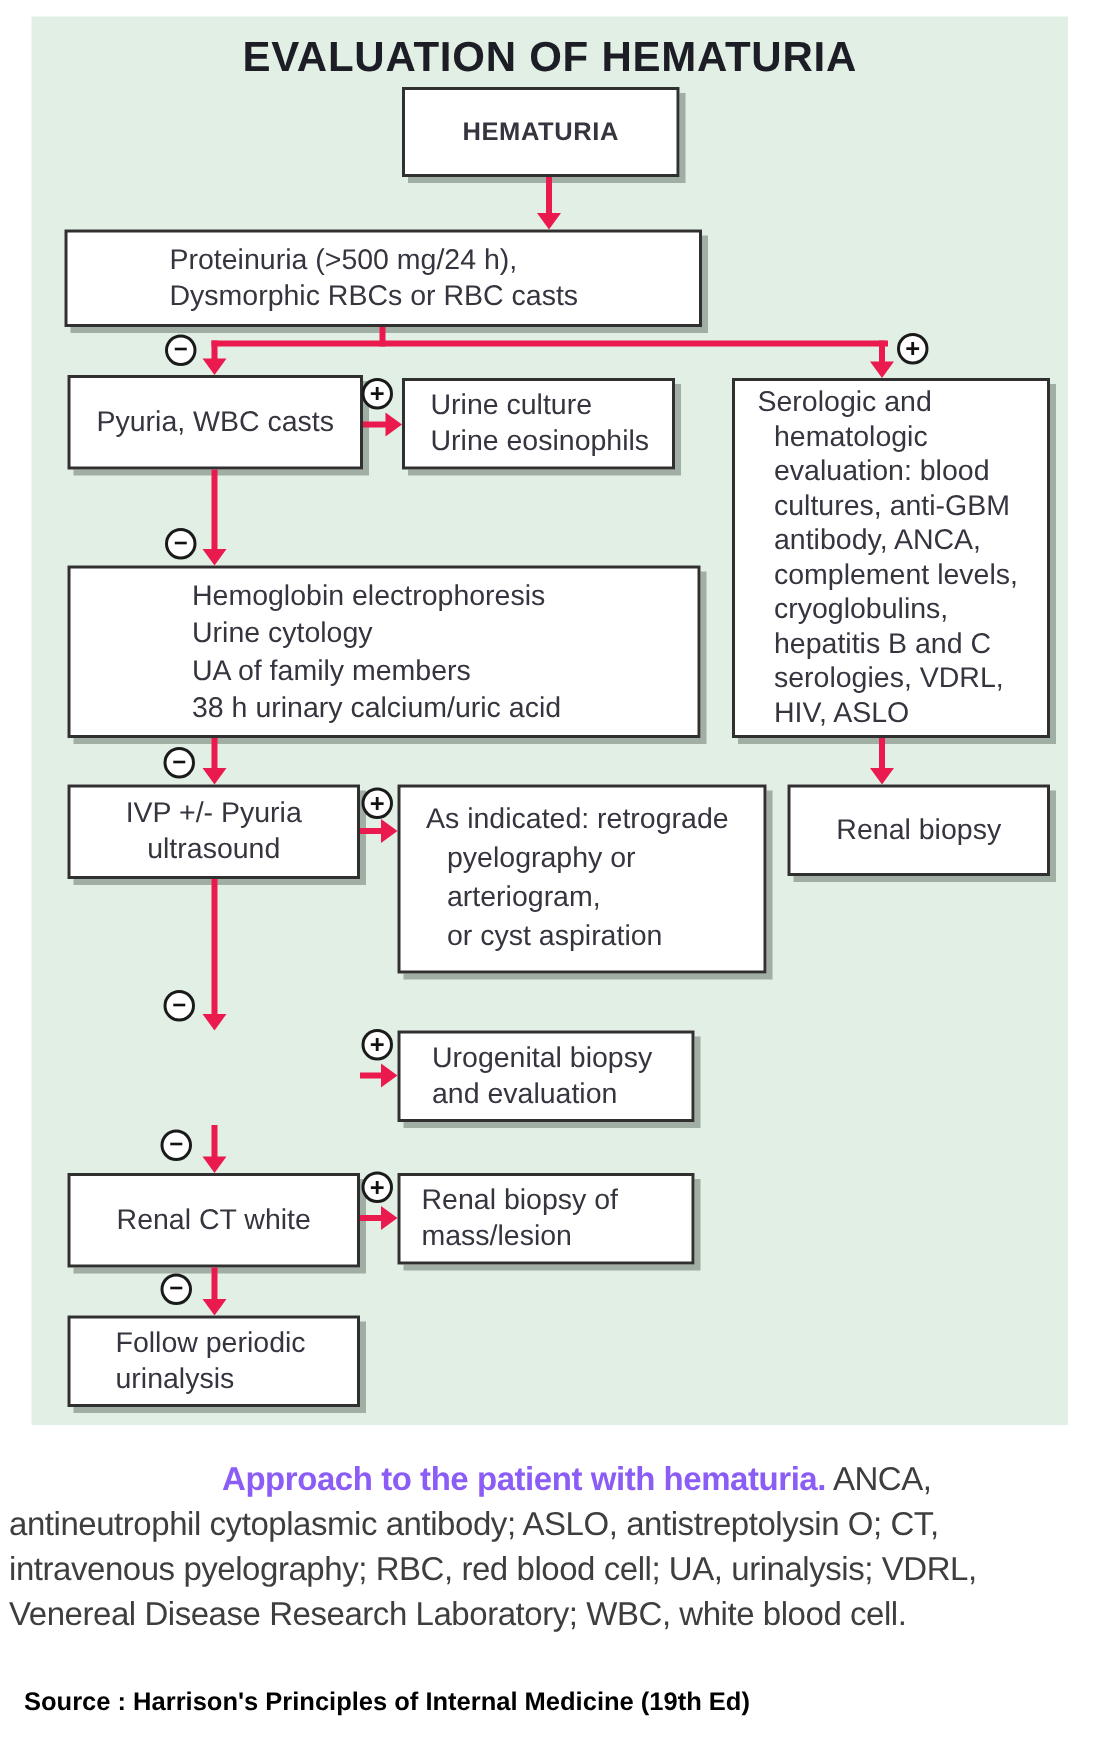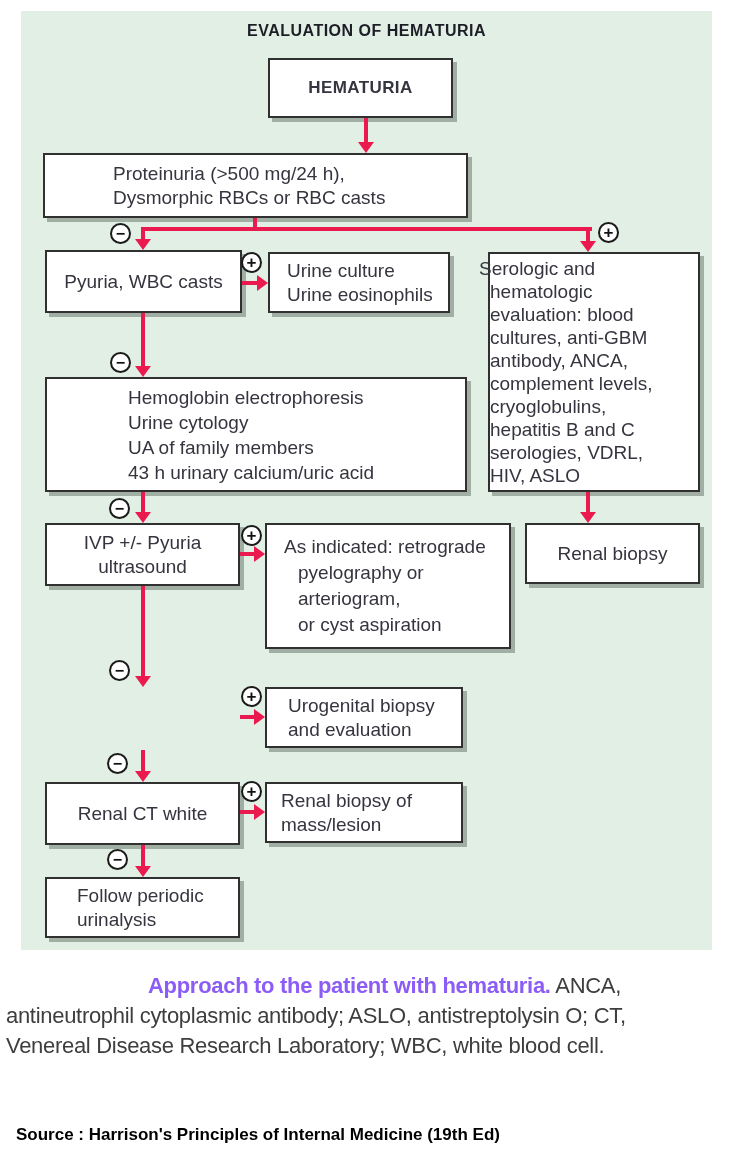--- a/index.html
+++ b/index.html
@@ -10,21 +10,21 @@
   }
   .stage { position:absolute; left:0; top:0; width:732px; height:1162px; }
 
   .panel {
     position:absolute; left:21px; top:11px; width:691px; height:939px;
     background:#e1efe5;
   }
 
   .fig-title {
     position:absolute; left:21px; top:22px; width:691px;
-    text-align:center; font-weight:bold; font-size:16px;
+    text-align:center; font-weight:bold; font-size:28px;
     letter-spacing:0.5px; color:#1d1d26;
   }
 
   .box {
     position:absolute; background:#fff;
     border:2px solid #303030;
     box-shadow:4px 4px 0 rgba(108,120,110,0.55);
     display:flex; align-items:center;
   }
   .btxt {
@@ -87,37 +87,37 @@
   <div class="box center" style="left:45px;top:250px;width:197px;height:63px">
     <div class="btxt">Pyuria, WBC casts</div>
   </div>
 
   <div class="box" style="left:268px;top:252px;width:182px;height:61px">
     <div class="btxt" style="padding-left:17px">Urine culture
 Urine eosinophils</div>
   </div>
 
   <div class="box" style="left:488px;top:252px;width:212px;height:240px">
-    <div class="btxt" style="text-indent:-11px;line-height:23px">Serologic and
+    <div class="btxt" style="padding-left:26px;text-indent:-11px;line-height:23px">Serologic and
 hematologic
 evaluation: blood
 cultures, anti-GBM
 antibody, ANCA,
 complement levels,
 cryoglobulins,
 hepatitis B and C
 serologies, VDRL,
 HIV, ASLO</div>
   </div>
 
   <div class="box" style="left:45px;top:377px;width:422px;height:115px">
     <div class="btxt" style="padding-left:81px;line-height:25px">Hemoglobin electrophoresis
 Urine cytology
 UA of family members
-43 h urinary calcium/uric acid</div>
+38 h urinary calcium/uric acid</div>
   </div>
 
   <div class="box center" style="left:525px;top:523px;width:175px;height:61px">
     <div class="btxt">Renal biopsy</div>
   </div>
 
   <div class="box center" style="left:45px;top:523px;width:195px;height:63px">
     <div class="btxt">IVP +/- Pyuria
 ultrasound</div>
   </div>
@@ -199,18 +199,19 @@
   <div class="sign plus" style="left:241px;top:686px">+</div>
   <div class="sign minus" style="left:107px;top:753px">−</div>
   <div class="sign plus" style="left:241px;top:781px">+</div>
   <div class="sign minus" style="left:107px;top:849px">−</div>
 
   <div class="caption">
     <div class="cap-line first">
       <span class="cap-bold">Approach to the patient with hematuria.</span><span> ANCA,</span>
     </div>
     <div class="cap-line">antineutrophil cytoplasmic antibody; ASLO, antistreptolysin O; CT,</div>
+    <div class="cap-line">intravenous pyelography; RBC, red blood cell; UA, urinalysis; VDRL,</div>
     <div class="cap-line">Venereal Disease Research Laboratory; WBC, white blood cell.</div>
   </div>
 
   <div class="source-line">Source : Harrison's Principles of Internal Medicine (19th Ed)</div>
 
 </div>
 
 </body></html>

